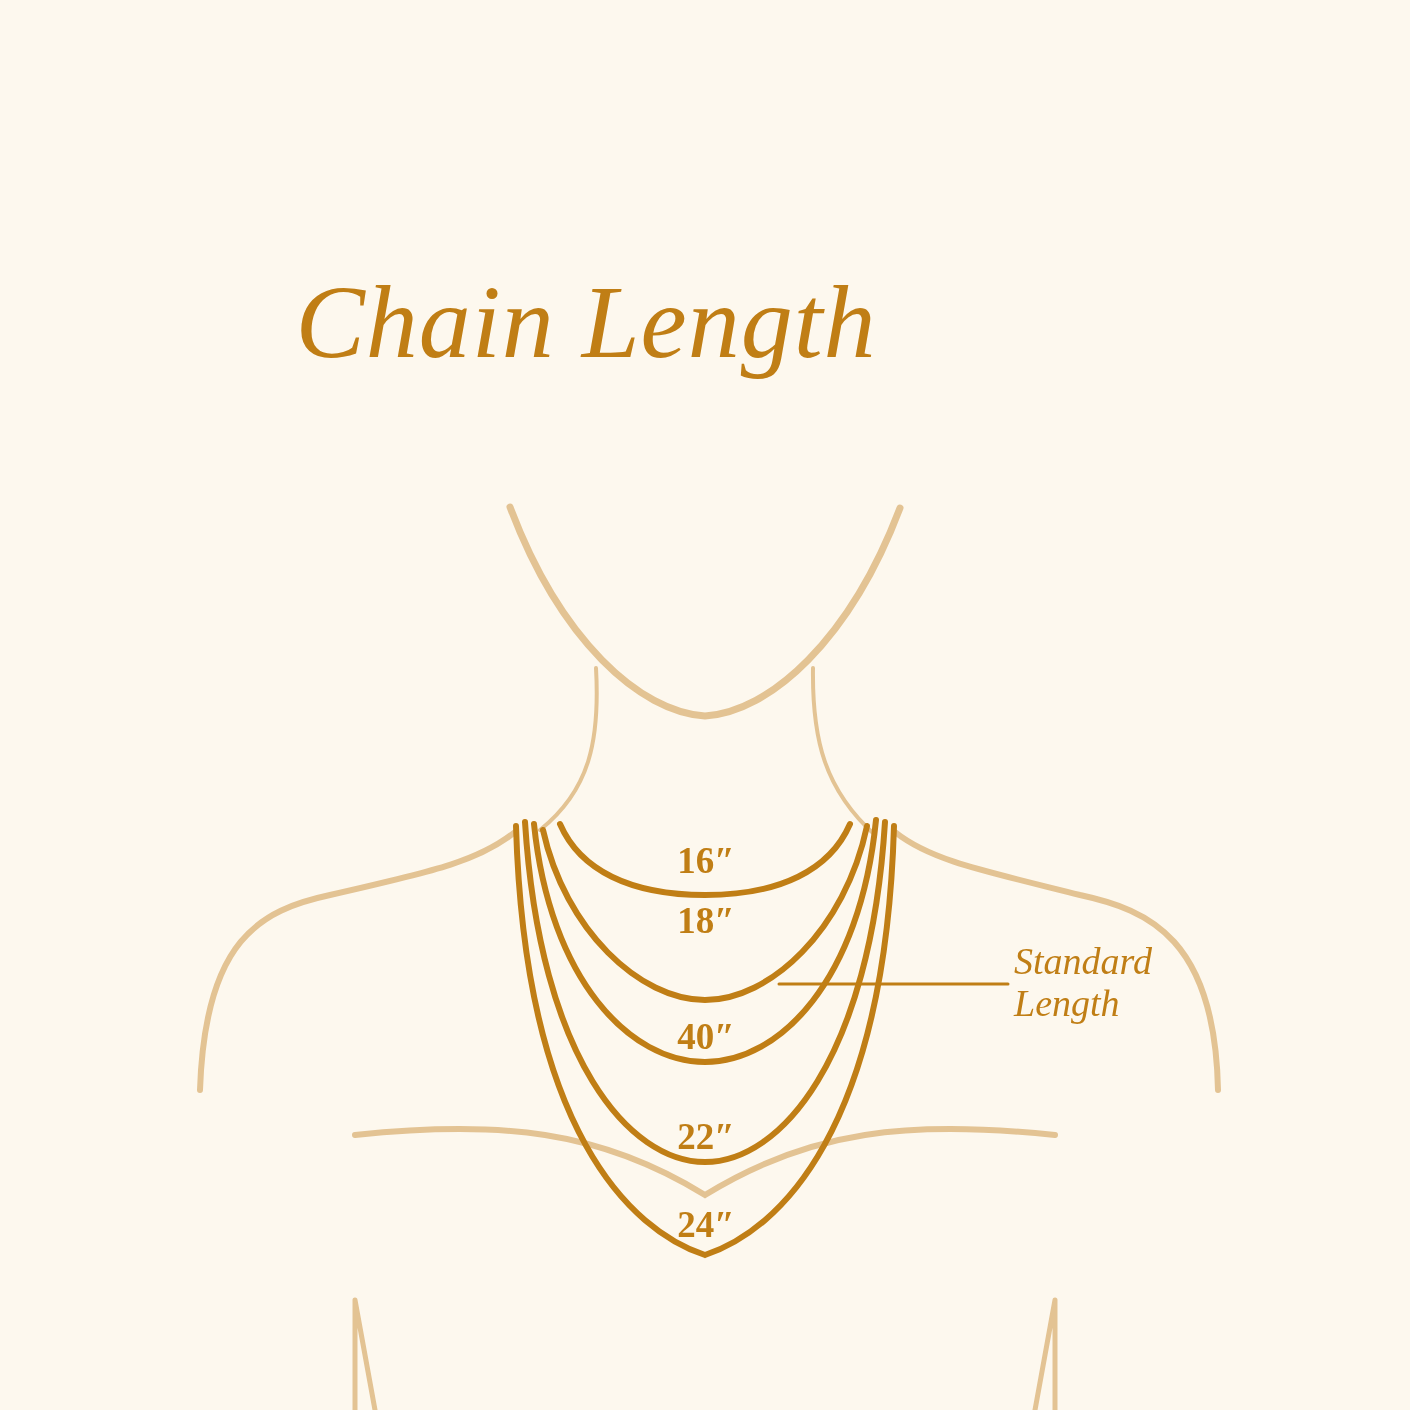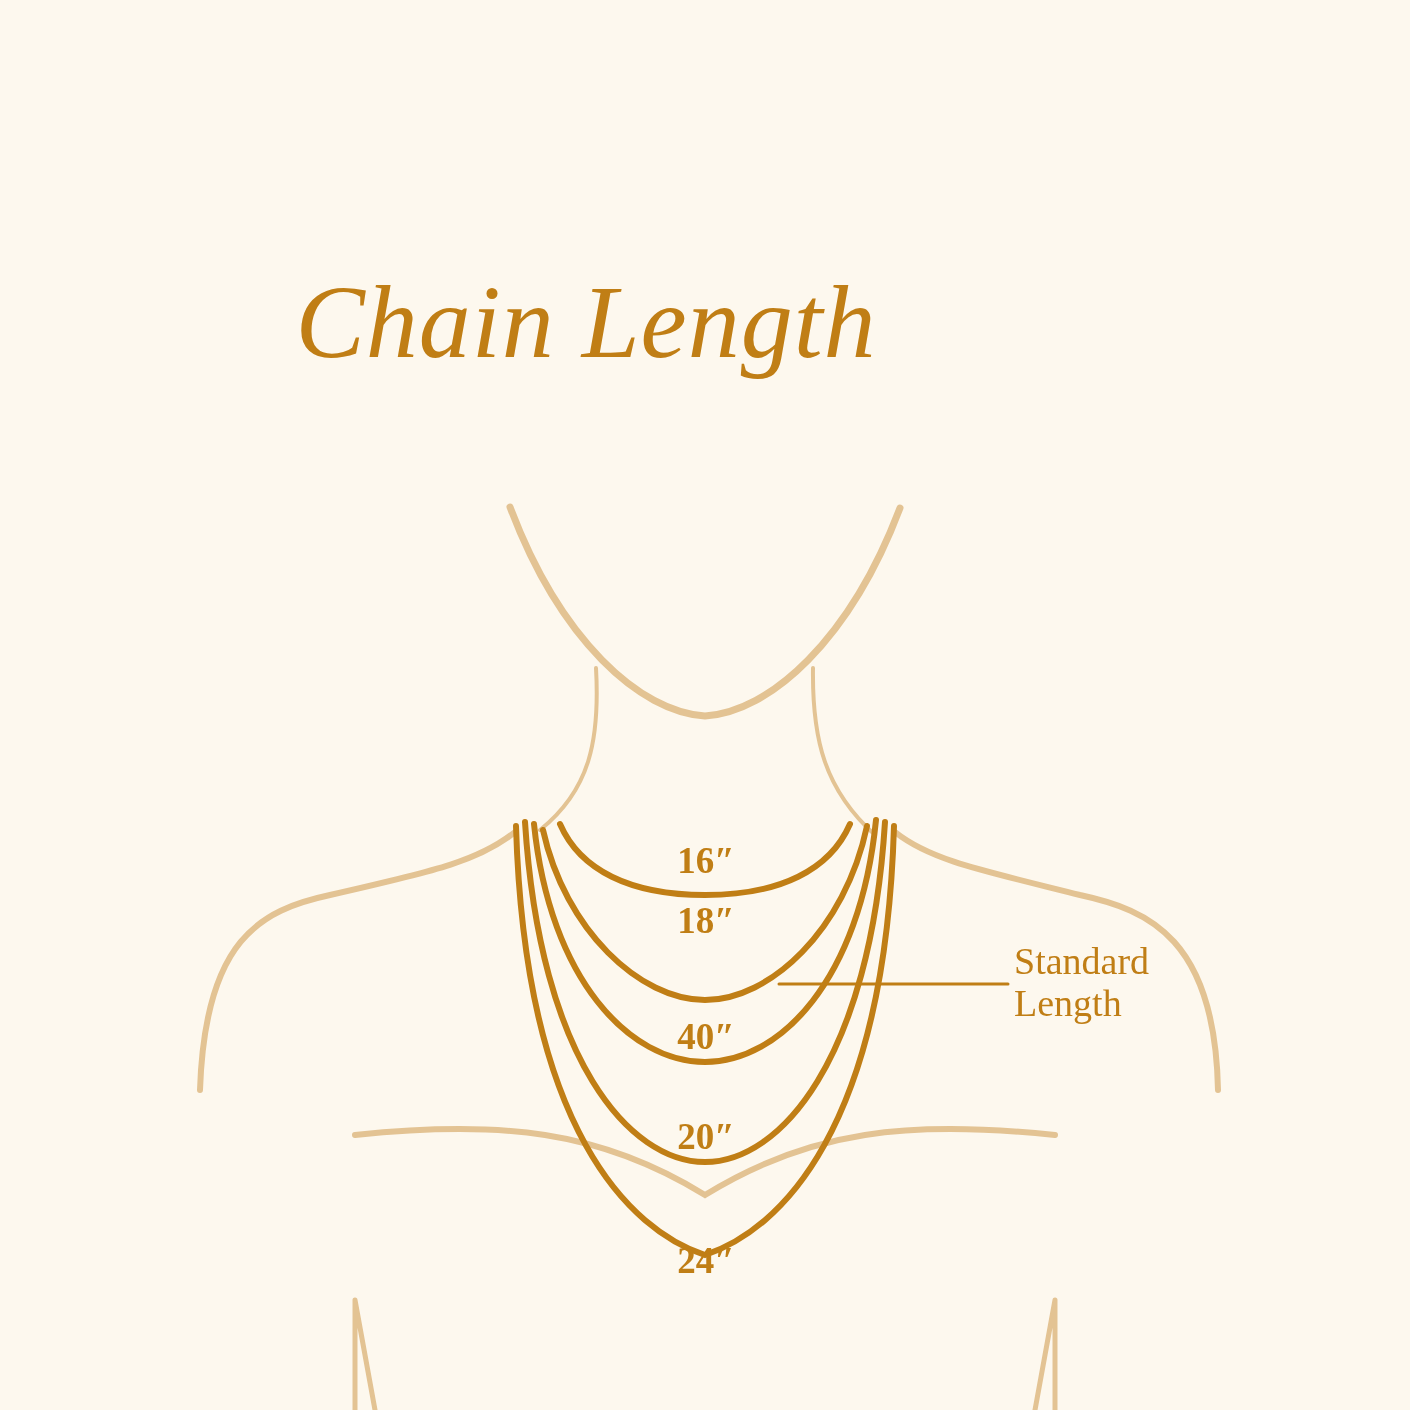--- a/index.html
+++ b/index.html
@@ -15,21 +15,21 @@
     text-align: center; font-style: italic; font-size: 104px;
     color: #c07e15; letter-spacing: 1px;
   }
   .chain-label {
     position: absolute; width: 120px; margin-left: -60px;
     text-align: center; font-weight: bold; font-size: 37px;
     color: #c07e15; line-height: 1;
   }
   .std-label {
     position: absolute; left: 1014px; top: 940px;
-    font-size: 38px; line-height: 42px;
+    font-style: italic; font-size: 38px; line-height: 42px;
     color: #c07e15;
   }
 </style>
 </head>
 <body>
 
 <svg id="canvas" viewBox="0 0 1410 1410" xmlns="http://www.w3.org/2000/svg">
   <g fill="none" stroke="#e3c393" stroke-linecap="round">
 
     <path d="M510 507 C 560 640, 640 712, 705 716 C 770 712, 850 640, 900 508" stroke-width="7"></path>
@@ -55,19 +55,19 @@
 
     <line x1="779" y1="984" x2="1008" y2="984" stroke-width="3"></line>
   </g>
 </svg>
 
 <div class="title">Chain Length</div>
 
 <div class="chain-label" style="left:706px; top:842px;">16″</div>
 <div class="chain-label" style="left:706px; top:902px;">18″</div>
 <div class="chain-label" style="left:706px; top:1018px;">40″</div>
-<div class="chain-label" style="left:706px; top:1118px;">20″</div>
-<div class="chain-label" style="left:706px; top:1206px;margin-top:36px;">24″</div>
+<div class="chain-label" style="left:706px; top:1118px;">22″</div>
+<div class="chain-label" style="left:706px; top:1206px;">24″</div>
 
 <div class="std-label">
   <div>Standard</div>
   <div>Length</div>
 </div>
 
 </body></html>

